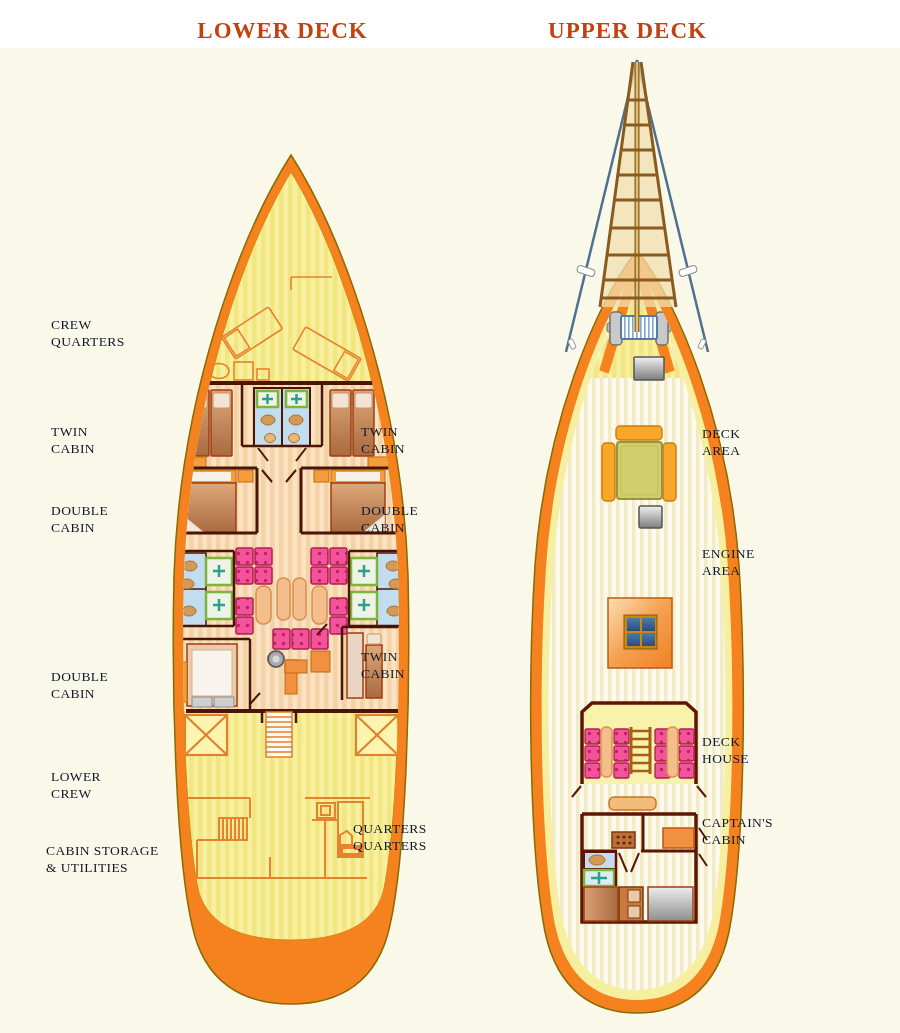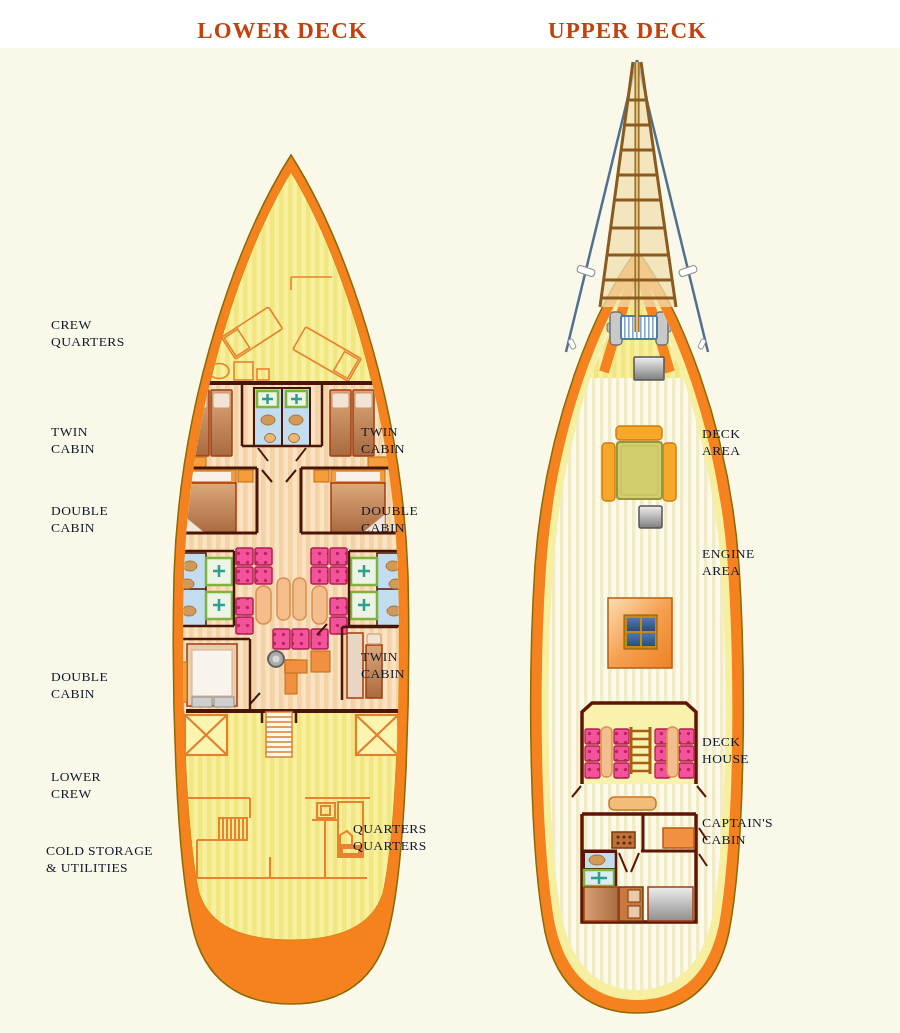--- a/index.html
+++ b/index.html
@@ -466,21 +466,21 @@
   </div>
   <div class="lbl" style="left:51px;top:668px;width:150px">
     <span class="ln">DOUBLE</span>
     <span class="ln">CABIN</span>
   </div>
   <div class="lbl" style="left:51px;top:768px;width:150px">
     <span class="ln">LOWER</span>
     <span class="ln">CREW</span>
   </div>
   <div class="lbl" style="left:46px;top:842px;width:160px">
-    <span class="ln">COLD STORAGE</span>
+    <span class="ln">CABIN STORAGE</span>
     <span class="ln">&amp; UTILITIES</span>
   </div>
 
   <div class="lbl" style="left:361px;top:423px;width:150px">
     <span class="ln">TWIN</span>
     <span class="ln">CABIN</span>
   </div>
   <div class="lbl" style="left:361px;top:502px;width:150px">
     <span class="ln">DOUBLE</span>
     <span class="ln">CABIN</span>

